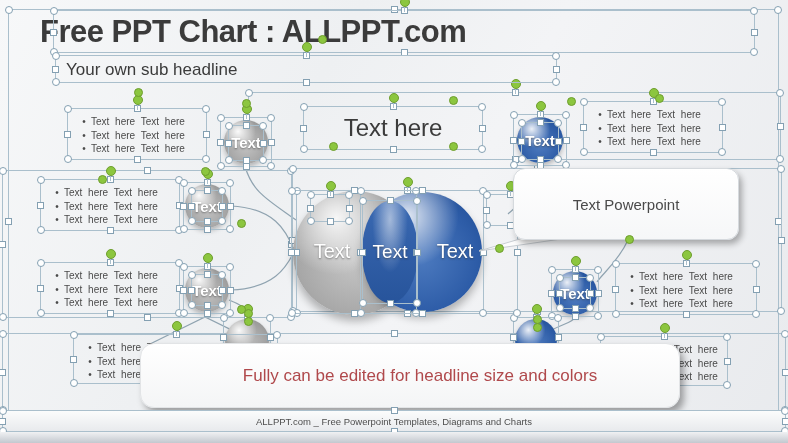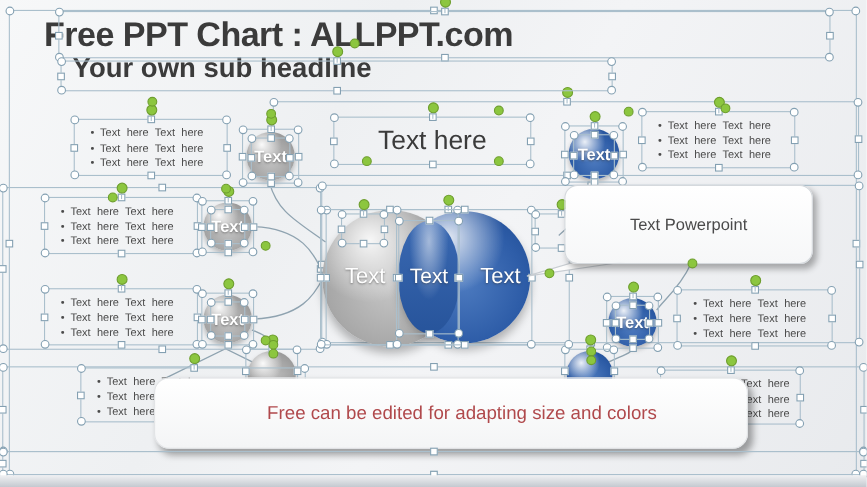--- a/index.html
+++ b/index.html
@@ -2,21 +2,21 @@
 <html><head>
 <meta charset="utf-8">
 <style>
   html,body{margin:0;padding:0;background:#fff;}
   .stage{position:relative;width:788px;height:443px;overflow:hidden;
     font-family:"Liberation Sans",sans-serif;
     background:linear-gradient(120deg,#f7f8f9 0%,#eef0f2 35%,#f3f4f6 55%,#e8eaed 100%);}
   svg.lay{position:absolute;left:0;top:0;z-index:5;}
   svg.taillay{position:absolute;left:0;top:0;z-index:55;}
   .title{position:absolute;left:40px;top:14px;font-size:31px;font-weight:bold;color:#3b3b3b;letter-spacing:-.5px;z-index:10;white-space:nowrap;}
-  .subtitle{position:absolute;left:66px;top:48px;font-size:25px;font-weight:bold;color:#3b3b3b;z-index:10;white-space:nowrap;}
+  .subtitle{position:absolute;left:66px;top:60px;font-size:17px;font-weight:normal;color:#3b3b3b;z-index:10;white-space:nowrap;}
   .tbox{position:absolute;z-index:10;color:#4a4a4a;font-size:10px;line-height:13.5px;padding:7px 0 0 10px;box-sizing:border-box;}
   .tline{display:flex;white-space:nowrap;word-spacing:3px;}
   .bl{width:14px;text-align:center;}
   .bigtext{position:absolute;left:303px;top:106px;width:180px;height:44px;display:flex;align-items:center;justify-content:center;font-size:24px;color:#3b3b3b;z-index:10;}
   .circ{position:absolute;z-index:12;display:flex;align-items:center;justify-content:center;color:#fff;font-weight:bold;
     text-shadow:0 1px 2px rgba(60,60,60,.6);border-radius:50%;}
   .gray{background:radial-gradient(circle at 32% 26%,rgba(255,255,255,.95),rgba(255,255,255,0) 40%),
     radial-gradient(circle at 50% 60%,#c2c2c2,#a5a5a5 55%,#8e8e8e 95%);box-shadow:0 3px 5px rgba(0,0,0,.25);}
   .blue{background:radial-gradient(circle at 32% 26%,rgba(255,255,255,.9),rgba(255,255,255,0) 40%),
     radial-gradient(circle at 50% 60%,#4f7cc0,#2d5ca6 60%,#1d4a92 95%);box-shadow:0 3px 5px rgba(0,0,0,.25);}
@@ -193,23 +193,26 @@
   <div class="vlabel" style="left:424px;top:240px;width:62px;">Text</div>
 
   <svg class="taillay" width="788" height="443">
     <path d="M540,233 L479,251 L568,238 Z" fill="#fcfcfc" stroke="#c8cdd2" stroke-width="1"></path>
   </svg>
   <div class="bubble" style="left:513px;top:168px;width:224px;height:70px;">
     <span>Text Powerpoint</span>
   </div>
 
   <div class="note" style="left:140px;top:343px;width:540px;height:65px;">
-    <span>Free can be edited for adapting size and colors</span>
-  </div>
-
+    <span>Fully can be edited for headline size and colors</span>
+  </div>
+
+  <div class="footer">
+    <span>ALLPPT.com _ Free Powerpoint Templates, Diagrams and Charts</span>
+  </div>
   <div class="bottom-strip"></div>
 
   <div class="selbox guide norot" style="left:8px;top:9px;width:771px;height:423px;">
       <div class="hd c" style="left: -4px; top: -4px;"></div>
       <div class="hd s" style="left: calc(50% - 3px); top: -4px;"></div>
       <div class="hd c" style="left: calc(100% - 4px); top: -4px;"></div>
       <div class="hd s" style="left: -4px; top: calc(50% - 3px);"></div>
       <div class="hd s" style="left: calc(100% - 3px); top: calc(50% - 3px);"></div>
       <div class="hd c" style="left: -4px; top: calc(100% - 4px);"></div>
       <div class="hd s" style="left: calc(50% - 3px); top: calc(100% - 3px);"></div>

